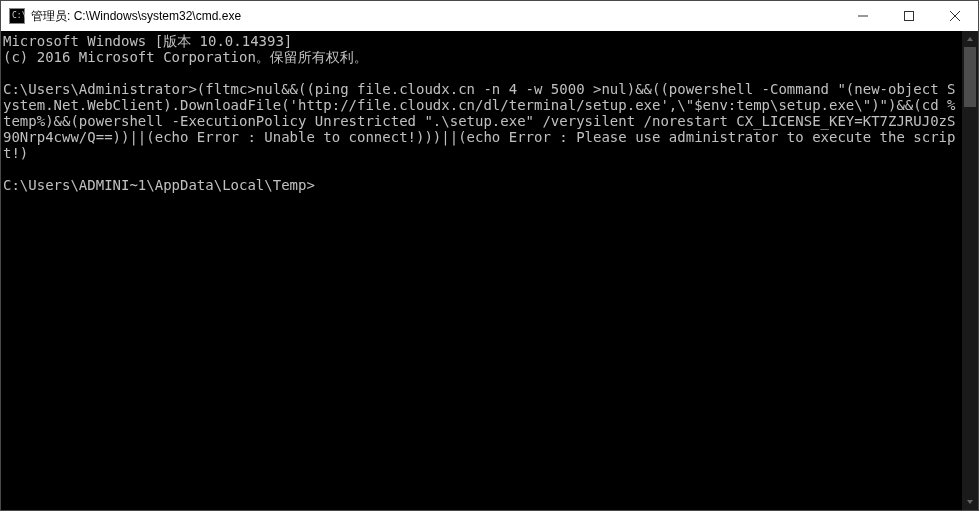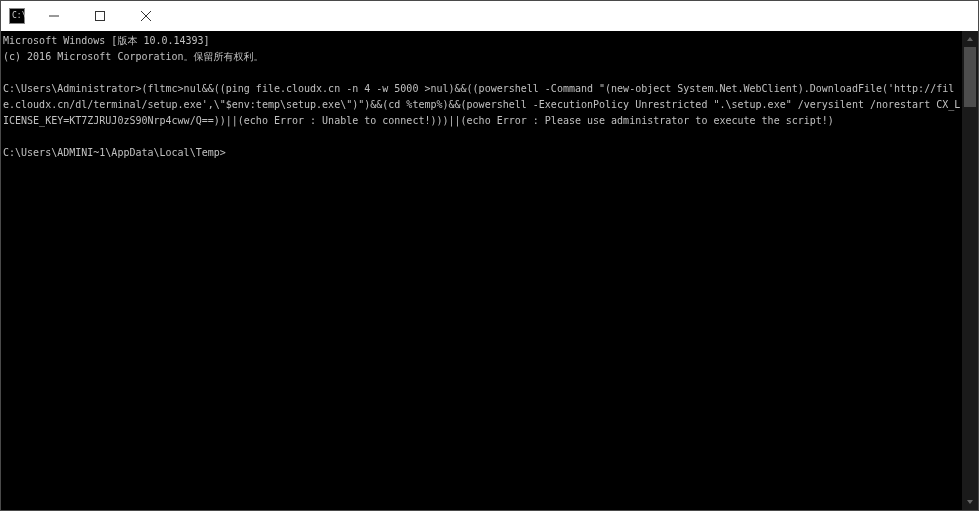--- a/index.html
+++ b/index.html
@@ -58,21 +58,21 @@
     flex: 1;
     display: flex;
     background: #000;
     position: relative;
   }
   .terminal {
     flex: 1;
     background: #000;
     color: #c0c0c0;
     font-family: "NSimSun", "SimSun", "Consolas", monospace;
-    font-size: 10px;
+    font-size: 14px;
     line-height: 16px;
     padding: 2px 0 8px 2px;
     white-space: pre-wrap;
     word-break: break-all;
     overflow: hidden;
   }
   .scrollbar {
     width: 16px;
     background: #1a1a1a;
     position: relative;
@@ -106,20 +106,21 @@
 <div class="window">
 
   <div class="titlebar">
     <div class="titlebar-icon">
       <svg class="cmd-icon-svg" viewBox="0 0 16 16">
         <rect x="0" y="0" width="16" height="16" fill="#000"></rect>
         <rect x="0.5" y="0.5" width="15" height="15" fill="none" stroke="#888" stroke-width="1"></rect>
         <text x="3" y="10" font-size="8" fill="#ccc" font-family="monospace">C:\</text>
       </svg>
     </div>
+    <div class="titlebar-title">管理员: C:\Windows\system32\cmd.exe</div>
     <div class="titlebar-controls">
       <div class="titlebar-btn">
         <svg width="10" height="10" viewBox="0 0 10 10">
             <line x1="0" y1="5" x2="10" y2="5" stroke="#333" stroke-width="1"></line>
           </svg>
       </div>
       <div class="titlebar-btn">
         <svg width="10" height="10" viewBox="0 0 10 10">
             <rect x="0.5" y="0.5" width="9" height="9" fill="none" stroke="#333" stroke-width="1"></rect>
           </svg>

